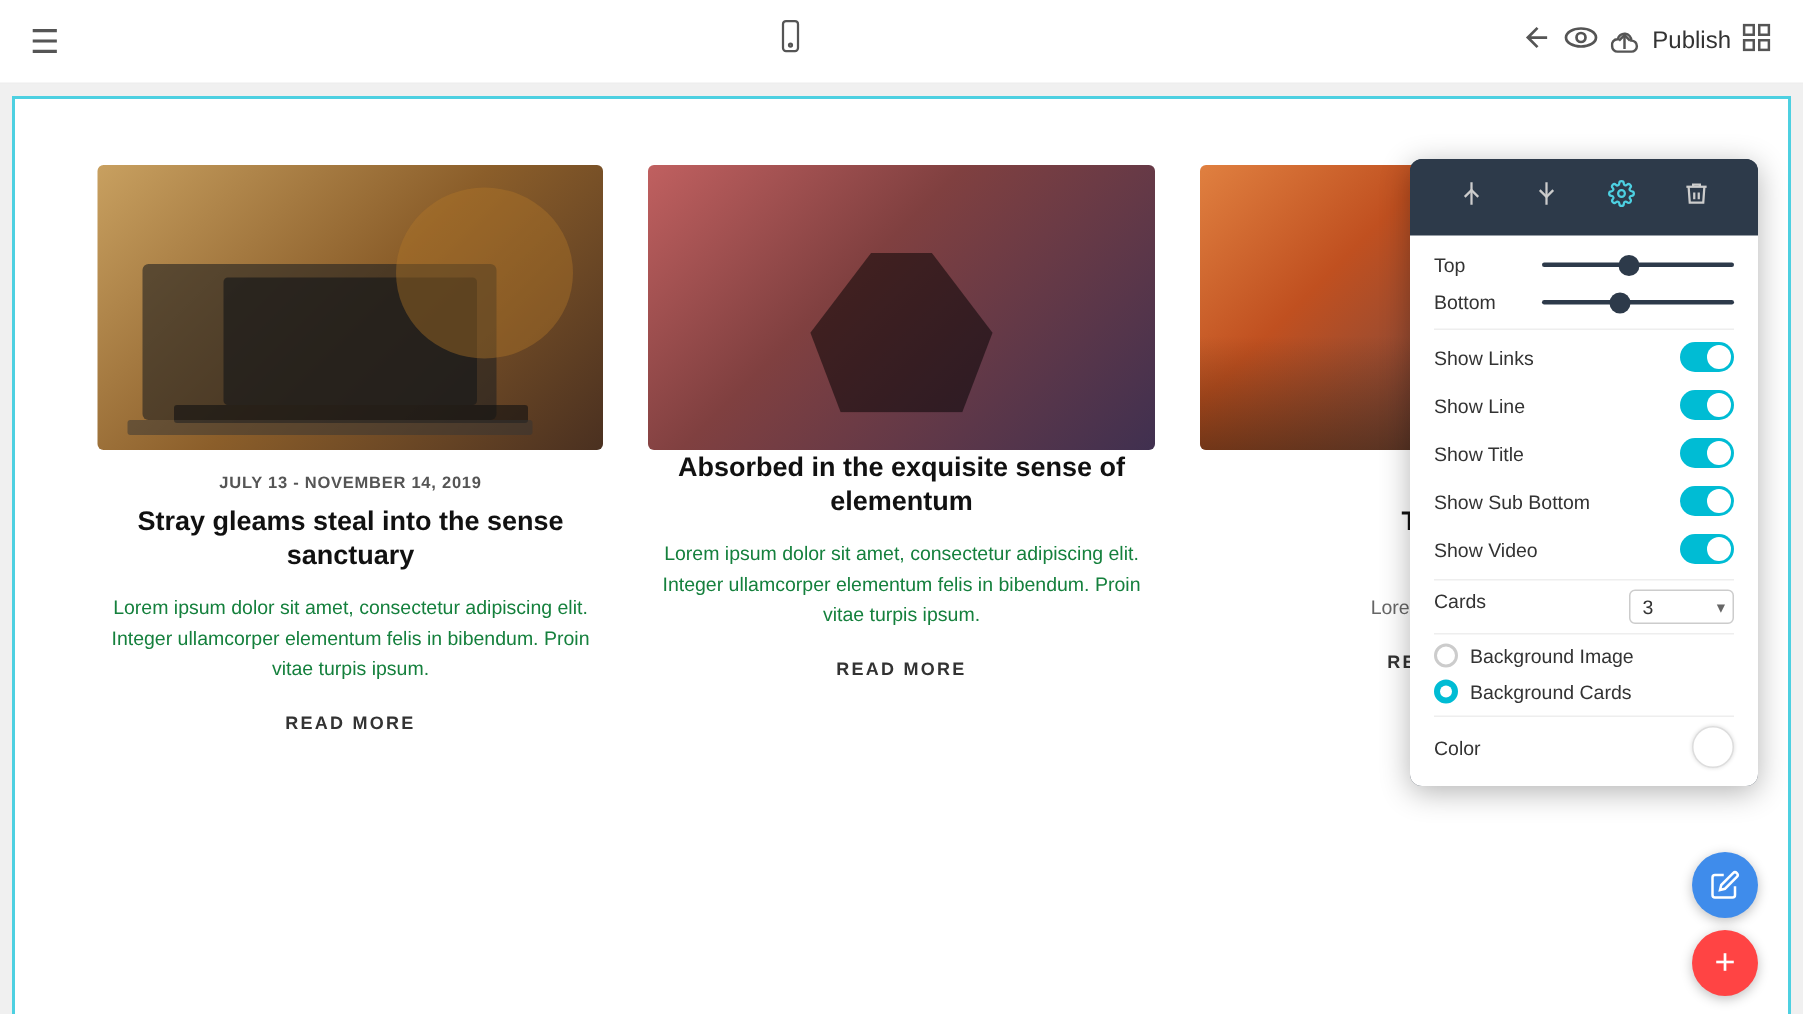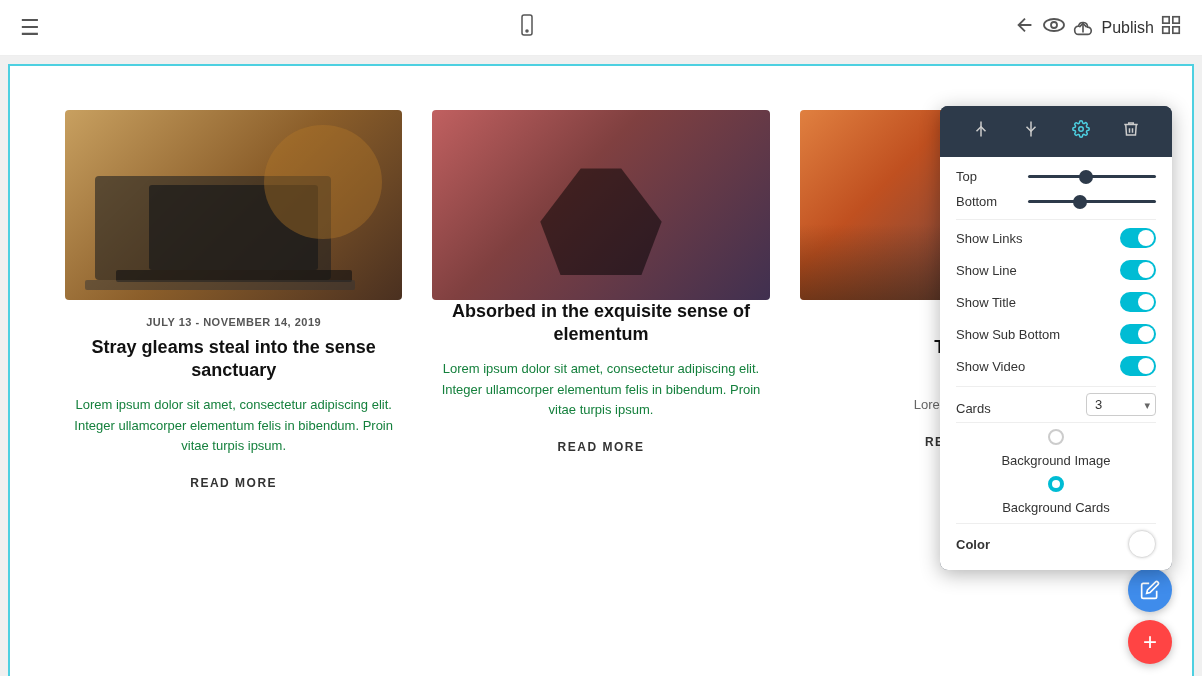--- a/index.html
+++ b/index.html
@@ -217,21 +217,21 @@
       right: 2px;
       top: 2px;
       width: 16px;
       height: 16px;
       background: #fff;
       border-radius: 50%;
     }
 
     .select-row {
       display: flex;
-      align-items: flex-end;
+      align-items: flex-start;
       justify-content: space-between;
       margin-bottom: 0;
     }
 
     .select-label {
       font-size: 13px;
       color: #333;
     }
 
     .select-box {
@@ -260,21 +260,20 @@
       font-size: 11px;
       color: #666;
       pointer-events: none;
     }
 
     .radio-row {
       display: flex;
       align-items: center;
       gap: 8px;
       margin-bottom: 8px;
-      flex-direction: column;
     }
 
     .radio-circle {
       width: 16px;
       height: 16px;
       border-radius: 50%;
       border: 2px solid #ccc;
       background: #fff;
       flex-shrink: 0;
     }
@@ -302,21 +301,20 @@
     .color-row {
       display: flex;
       align-items: center;
       justify-content: space-between;
       margin-top: 4px;
     }
 
     .color-label {
       font-size: 13px;
       color: #333;
-      font-weight: bold;
     }
 
     .color-swatch {
       width: 28px;
       height: 28px;
       border-radius: 50%;
       background: #fff;
       border: 1px solid #ddd;
       box-shadow: 0 0 3px rgba(0,0,0,0.15);
       cursor: pointer;

